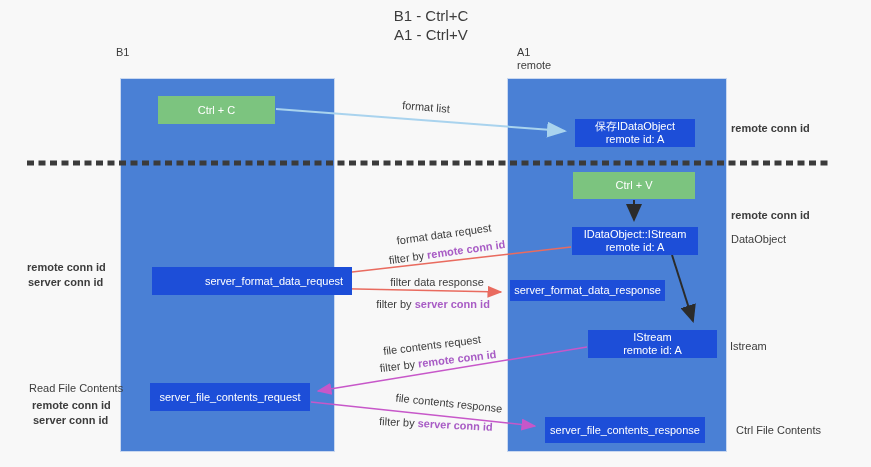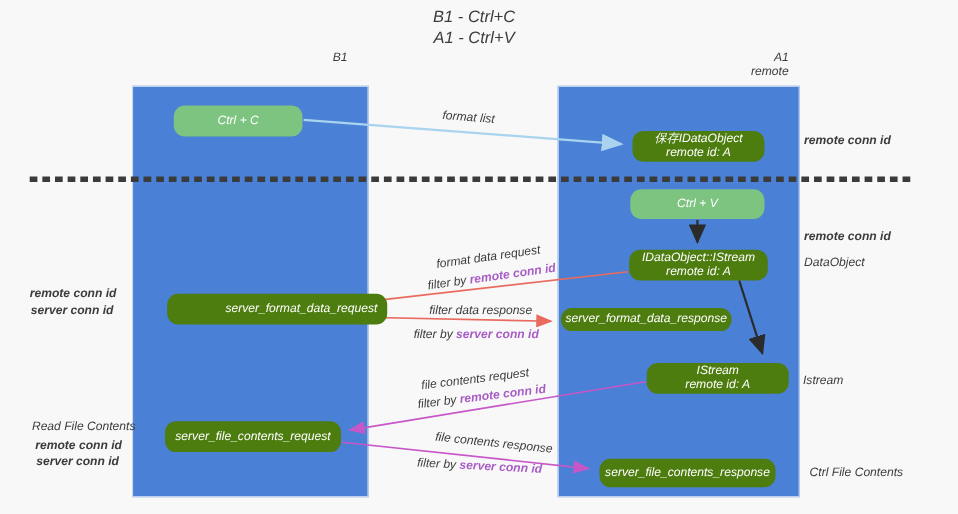--- a/index.html
+++ b/index.html
@@ -1,36 +1,36 @@
 <!DOCTYPE html>
 <html><head>
 <meta charset="utf-8">
 <style>
   html,body{margin:0;padding:0;}
   body{font-family:"Liberation Sans", sans-serif; background:#f8f8f8;}
-  .canvas{position:relative; width:871px; height:467px; background:#f8f8f8; overflow:hidden;font-style:italic;}
+  .canvas{position:relative; width:871px; height:467px; background:#f8f8f8; overflow:hidden;}
 
   .title{position:absolute; top:6px; left:0; width:862px; text-align:center;
          font-size:15px; line-height:19px; color:#3c3c3c; z-index:3;}
 
-  .colhead{position:absolute; width:200px; text-align:right; font-size:11px;
+  .colhead{position:absolute; width:200px; text-align:left; font-size:11px;
            line-height:13px; color:#3c3c3c; z-index:3;}
 
   .col{position:absolute; top:78px; height:374px; background:#4a80d5;
        border:1px solid #c9d8f0; box-sizing:border-box; z-index:0;}
   .col-left{left:120px; width:215px;}
   .col-right{left:507px; width:220px;}
 
   svg.wires{position:absolute; left:0; top:0; z-index:1;}
 
   .box{position:absolute; display:flex; flex-direction:column; align-items:center;
        justify-content:center; color:#fff; font-size:11px; line-height:13px;
-       text-align:center; z-index:2; white-space:nowrap;border-radius:10px;}
+       text-align:center; z-index:2; white-space:nowrap;}
   .green{background:#7cc47f;}
-  .orange{background:#4d7c0f;}
+  .orange{background:#1d4ed8;}
 
   .lbl{position:absolute; font-size:11px; color:#3c3c3c; white-space:nowrap; z-index:3;}
   .ctr{transform:translate(-50%,-50%);}
   .purple{color:#a85cc5; font-weight:bold;}
   .greentxt{color:#5fb163; font-weight:bold;}
   .side{position:absolute; font-size:11px; white-space:nowrap; z-index:3; color:#3c3c3c;}
   .sideb{font-weight:bold;}
 </style>
 </head>
 <body>

